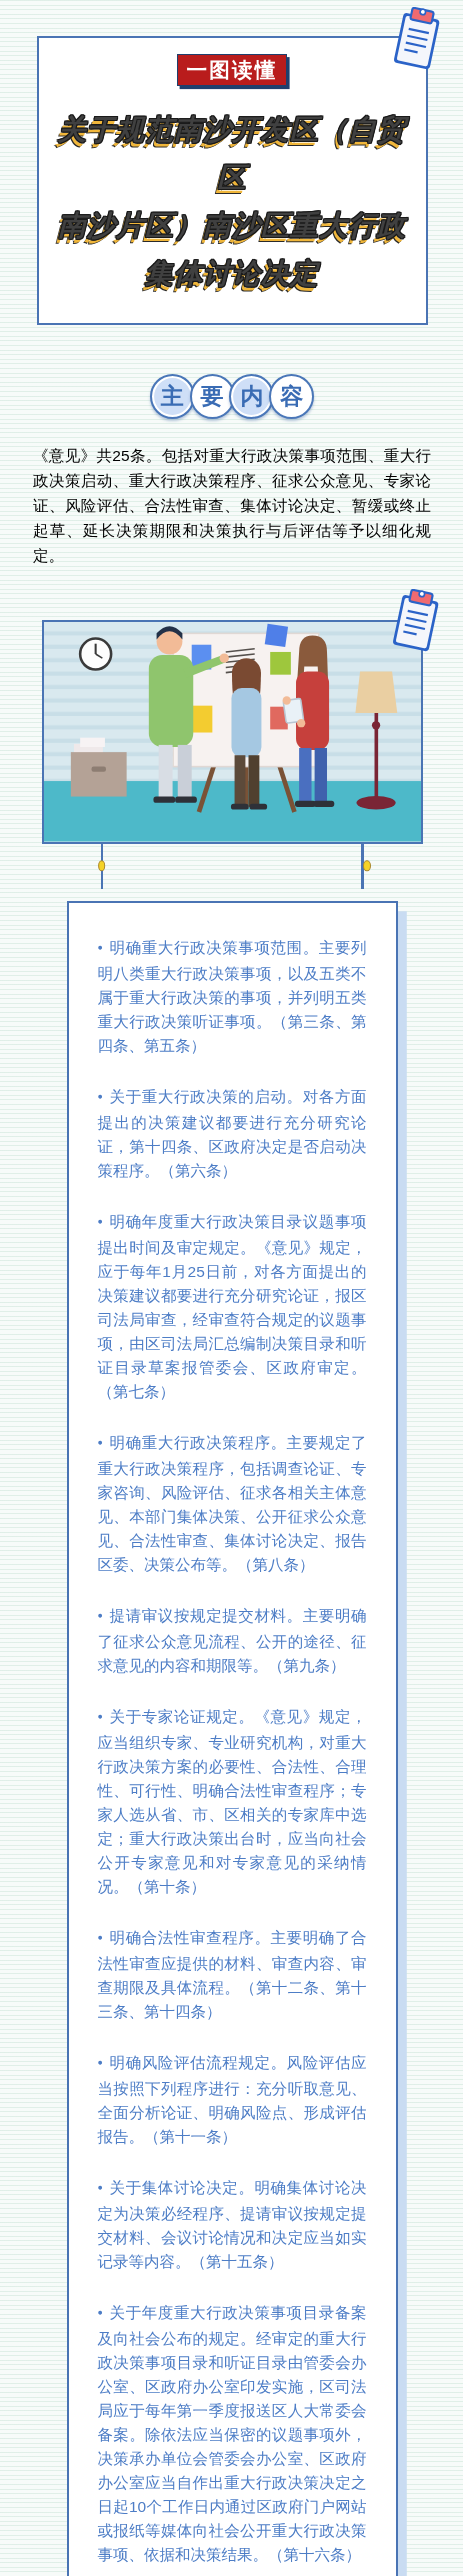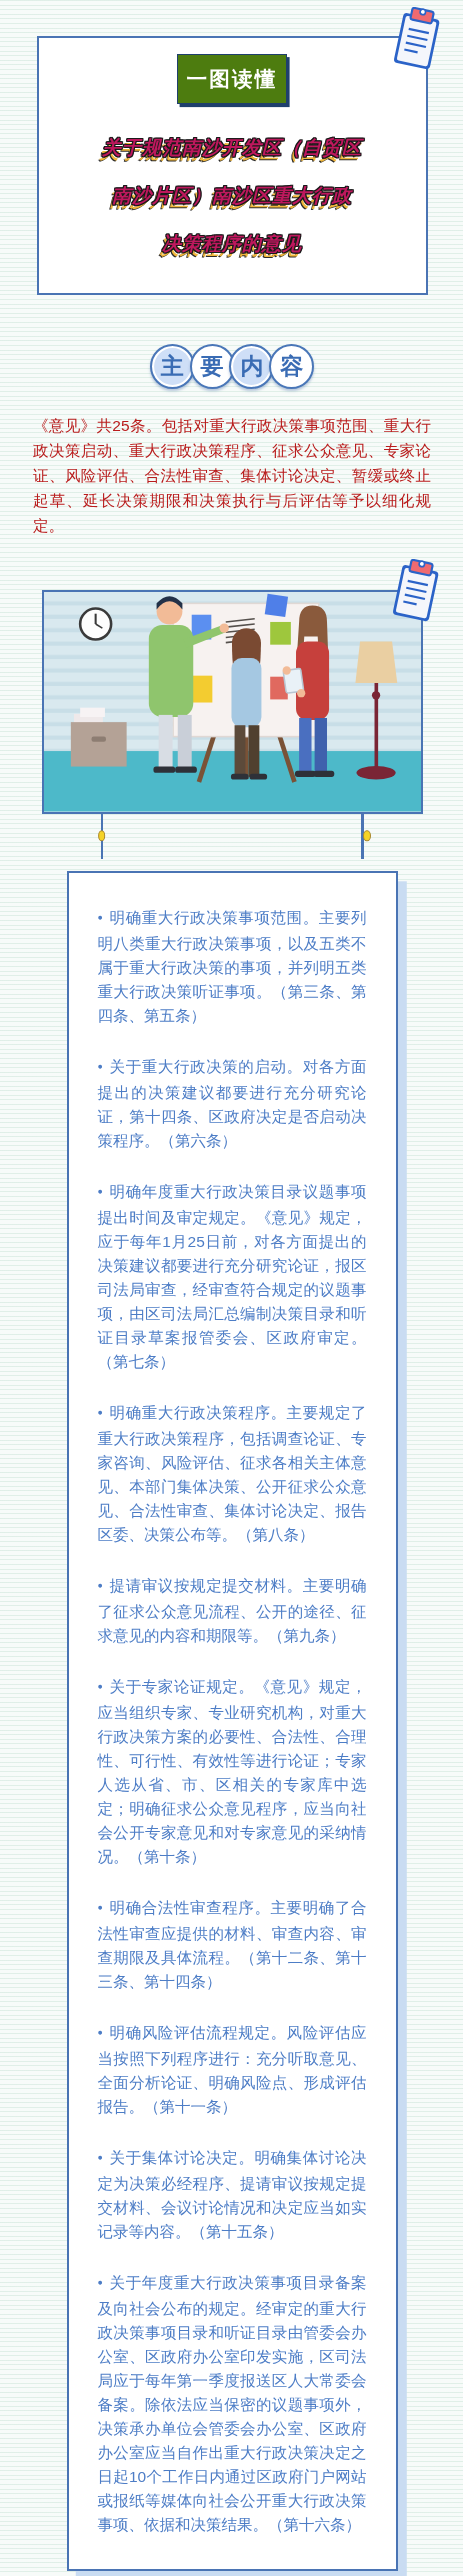--- a/index.html
+++ b/index.html
@@ -20,30 +20,30 @@
   .header-wrap { position:relative; width:391px; margin:36px auto 0; }
   .header-card {
     background:#ffffff;
     border:2.1px solid #4a74b4;
     padding:15.5px 10.3px 25px;
     position:relative;
     z-index:2;
   }
   .read-badge {
     width:110px; margin:0 auto;
-    background:#4d7c0f;
+    background:#b91c1c;
     border:1.5px solid #1f3f6d;
     box-shadow:2.6px 3.1px 0 #1f3f6d;
     color:#ffffff; font-size:20.6px; font-weight:900;
-    text-align:center; padding:10px 0; letter-spacing:2.1px;
+    text-align:center; padding:1px 0; letter-spacing:2.1px;
   }
   .main-title {
     margin-top:20.6px; text-align:center;
-    font-size:19px; line-height:48px; font-weight:900; font-style:italic;
-    color:#be185d; letter-spacing:1px;
+    font-size:28px; line-height:48px; font-weight:900; font-style:italic;
+    color:#404040; letter-spacing:1px;
     text-shadow:
       1px 0 #1a1a1a, -1px 0 #1a1a1a, 0 1px #1a1a1a, 0 -1px #1a1a1a,
       1px 1px #1a1a1a, -1px -1px #1a1a1a, 1px -1px #1a1a1a, -1px 1px #1a1a1a,
       -2.6px 4.1px 0 #f0b63a, -3.6px 5.2px 0 #2a2a2a;
   }
   .clip-icon { position:absolute; width:56px; height:65px; z-index:3; }
   .clip-icon.header-clip { top:-29px; right:-17.5px; }
   .clip-icon.illus-clip { top:-31px; right:-21.6px; }
 
   
@@ -54,21 +54,21 @@
     display:flex; align-items:center; justify-content:center;
     font-size:23px; font-weight:700; color:#3a6cb4;
     margin:0 -2.6px; background:#ffffff;
     box-shadow:0 2.1px 2.6px rgba(60,100,160,.35), inset 0 0 0 2.1px #ffffff;
   }
   .badge-circle.alt { background:#cfdff7; }
 
   
   .intro {
     width:398px; margin:24px auto 0;
-    font-size:15.5px; line-height:25px; color:#b91c1c;
+    font-size:15.5px; line-height:25px; color:#000000;
     text-align:justify;
   }
 
   
   .illus-wrap { position:relative; width:381px; margin:52px auto 0; }
   .illus-card { border:2.6px solid #4a74b4; background:#d9e9ef; position:relative; z-index:2; }
   .illus-card svg { display:block; width:100%; height:auto; }
 
   
   .connector { position:relative; width:381px; margin:0 auto; height:45px; }
@@ -117,21 +117,21 @@
         <line x1="31" y1="57" x2="69" y2="57" stroke="#2b63c8" stroke-width="4"></line>
         <line x1="31" y1="70" x2="69" y2="70" stroke="#2b63c8" stroke-width="4"></line>
         <line x1="31" y1="83" x2="56" y2="83" stroke="#2b63c8" stroke-width="4"></line>
       </g>
     </svg>
     <div class="header-card">
       <div class="read-badge">一图读懂</div>
       <div class="main-title">
         <div>关于规范南沙开发区（自贸区</div>
         <div>南沙片区）南沙区重大行政</div>
-        <div>决策程序的意见</div>
+        <div>集体讨论决定</div>
       </div>
     </div>
   </div>
 
   <div class="section-badge">
     <div class="badge-circle alt">主</div>
     <div class="badge-circle">要</div>
     <div class="badge-circle alt">内</div>
     <div class="badge-circle">容</div>
   </div>
@@ -243,21 +243,21 @@
   <p class="bullet">明确重大行政决策事项范围。主要列明八类重大行政决策事项，以及五类不属于重大行政决策的事项，并列明五类重大行政决策听证事项。（第三条、第四条、第五条）</p>
 
   <p class="bullet">关于重大行政决策的启动。对各方面提出的决策建议都要进行充分研究论证，第十四条、区政府决定是否启动决策程序。（第六条）</p>
 
   <p class="bullet">明确年度重大行政决策目录议题事项提出时间及审定规定。《意见》规定，应于每年1月25日前，对各方面提出的决策建议都要进行充分研究论证，报区司法局审查，经审查符合规定的议题事项，由区司法局汇总编制决策目录和听证目录草案报管委会、区政府审定。（第七条）</p>
 
   <p class="bullet">明确重大行政决策程序。主要规定了重大行政决策程序，包括调查论证、专家咨询、风险评估、征求各相关主体意见、本部门集体决策、公开征求公众意见、合法性审查、集体讨论决定、报告区委、决策公布等。（第八条）</p>
 
   <p class="bullet">提请审议按规定提交材料。主要明确了征求公众意见流程、公开的途径、征求意见的内容和期限等。（第九条）</p>
 
-  <p class="bullet">关于专家论证规定。《意见》规定，应当组织专家、专业研究机构，对重大行政决策方案的必要性、合法性、合理性、可行性、有效性等进行论证；专家人选从省、市、区相关的专家库中选定；明确征求公众意见程序，应当向社会公开专家意见和对专家意见的采纳情况。（第十条）</p>
+  <p class="bullet">关于专家论证规定。《意见》规定，应当组织专家、专业研究机构，对重大行政决策方案的必要性、合法性、合理性、可行性、明确合法性审查程序；专家人选从省、市、区相关的专家库中选定；重大行政决策出台时，应当向社会公开专家意见和对专家意见的采纳情况。（第十条）</p>
 
   <p class="bullet">明确合法性审查程序。主要明确了合法性审查应提供的材料、审查内容、审查期限及具体流程。（第十二条、第十三条、第十四条）</p>
 
   <p class="bullet">明确风险评估流程规定。风险评估应当按照下列程序进行：充分听取意见、全面分析论证、明确风险点、形成评估报告。（第十一条）</p>
 
   <p class="bullet">关于集体讨论决定。明确集体讨论决定为决策必经程序、提请审议按规定提交材料、会议讨论情况和决定应当如实记录等内容。（第十五条）</p>
 
   <p class="bullet">关于年度重大行政决策事项目录备案及向社会公布的规定。经审定的重大行政决策事项目录和听证目录由管委会办公室、区政府办公室印发实施，区司法局应于每年第一季度报送区人大常委会备案。除依法应当保密的议题事项外，决策承办单位会管委会办公室、区政府办公室应当自作出重大行政决策决定之日起10个工作日内通过区政府门户网站或报纸等媒体向社会公开重大行政决策事项、依据和决策结果。（第十六条）</p>
 
 

